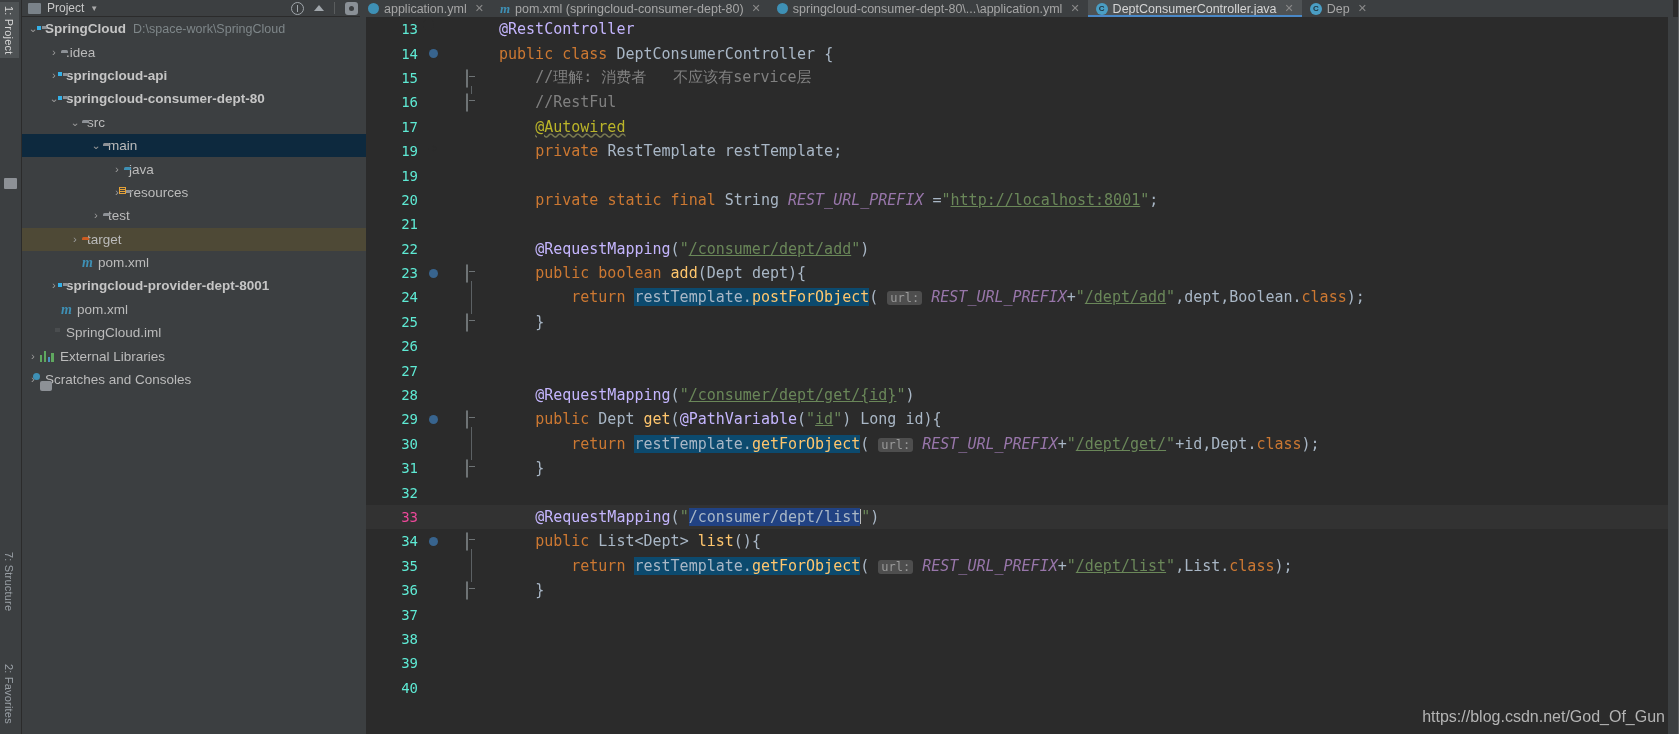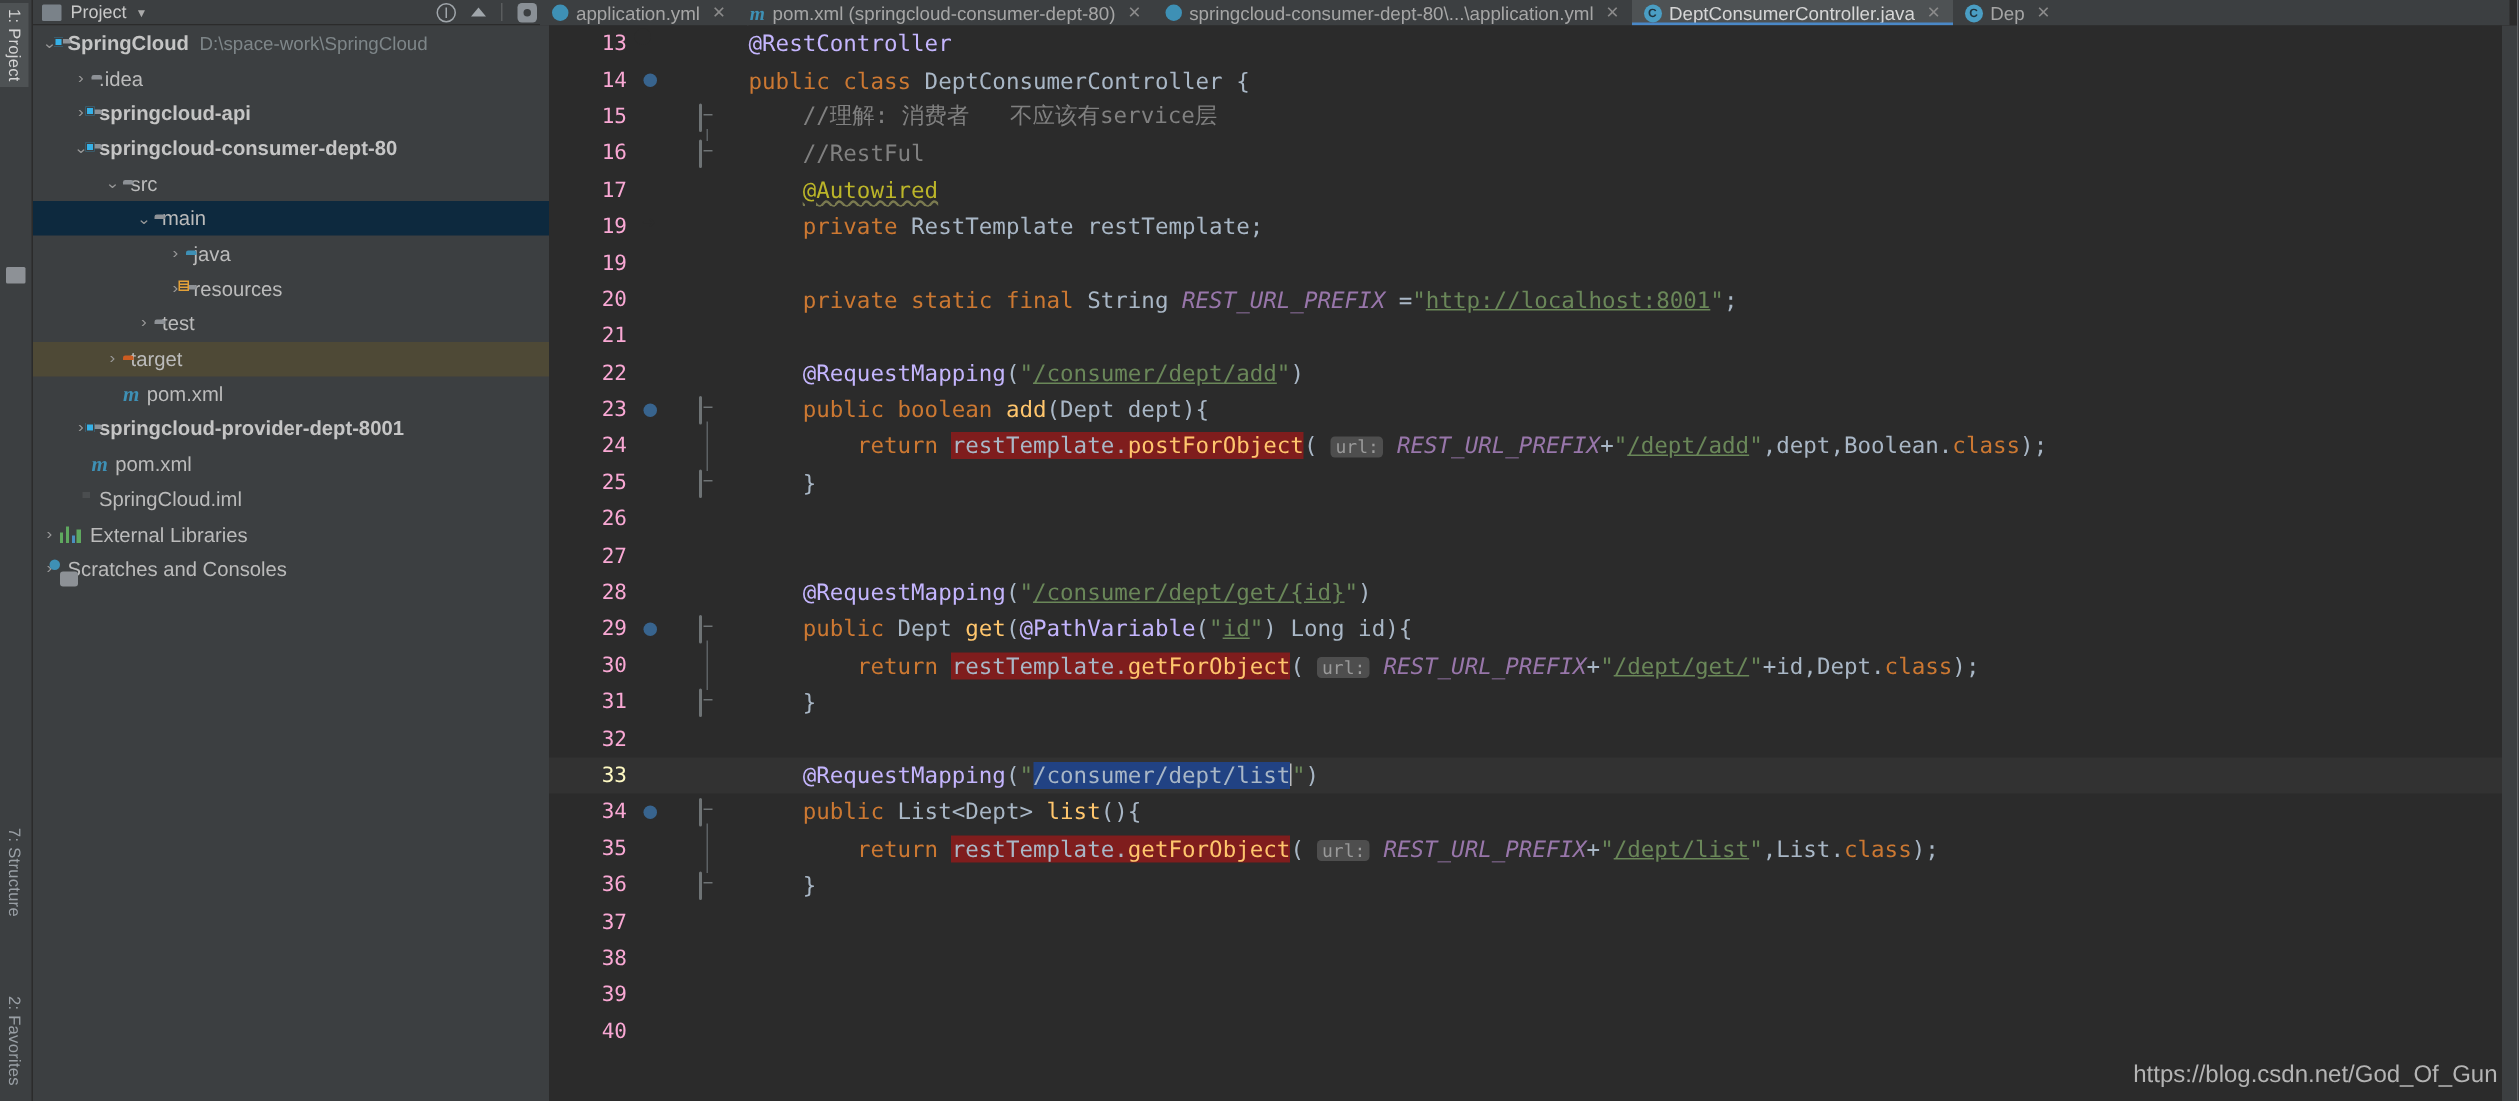--- a/index.html
+++ b/index.html
@@ -139,23 +139,23 @@
   .tabicon-j::after { content: "C"; position:absolute; left:0; top:0; width:12px; height:12px; font-size: 8px; color:#20343f; text-align:center; line-height:12px; font-weight:700; }
 
   
   .gutter { position: absolute; left: 0; top: 17px; width: 66px; height: 717px; background: #313335; }
   .code-area { position: absolute; left: 0; top: 17px; width: 1313px; height: 717px; background: #2b2b2b; overflow: hidden; }
 
   .cline { position: relative; height: 24.4px; display: flex; align-items: center; }
   .cline.hl { background: #323232; }
   .lnum {
     position: absolute; left: 0; width: 52px; text-align: right;
-    font-family: "DejaVu Sans Mono", monospace; font-size: 14px; color: #f9a8d4;
-  }
-  .lnum.cur { color: #fef9c3; }
+    font-family: "DejaVu Sans Mono", monospace; font-size: 14px; color: #5eead4;
+  }
+  .lnum.cur { color: #ec4899; }
   .gicon { position: absolute; left: 60px; width: 15px; height: 15px; }
   
   .bean {
     width: 14px; height: 14px; border-radius: 50%;
     background: #59a869; position: relative; overflow: hidden;
   }
   .bean::after {
     content:""; position:absolute; left:-3px; top:-3px; width: 11px; height: 11px;
     border-radius: 50%; background: #2b2b2b; opacity: .55;
   }
@@ -189,21 +189,21 @@
   .typ  { color: #a9b7c6; }
   .mth  { color: #ffc66d; }
   .punct{ color: #a9b7c6; }
   .anno-u { color: #bbb529; text-decoration: underline; text-decoration-style: wavy; text-decoration-color: #7a7a50; }
   .urlstr { color: #6a8759; text-decoration: underline; }
   .idq { color: #6a8759; text-decoration: underline; }
   .hint {
     background: #4e4e4e; color: #9a9a9a; font-size: 12px; padding: 0 3px;
     border-radius: 3px; font-style: normal;
   }
-  .callhl { background: #7f1d1d; }
+  .callhl { background: #0c4a6e; }
   .selhl { background: #214283; color: #a9b7c6; }
   .caretbar { display:inline-block; width:1px; height:15px; background:#bbbbbb; vertical-align:-2px; }
 
   
   .right-strip { position: absolute; right: 0; top: 17px; width: 11px; height: 717px; background: #3c3f41; }
   .right-edge { position: absolute; right: 0; top: 0; width: 1px; height: 734px; background: #5e6163; }
 
   
   .watermark {
     position: absolute; right: 14px; bottom: 8px;

